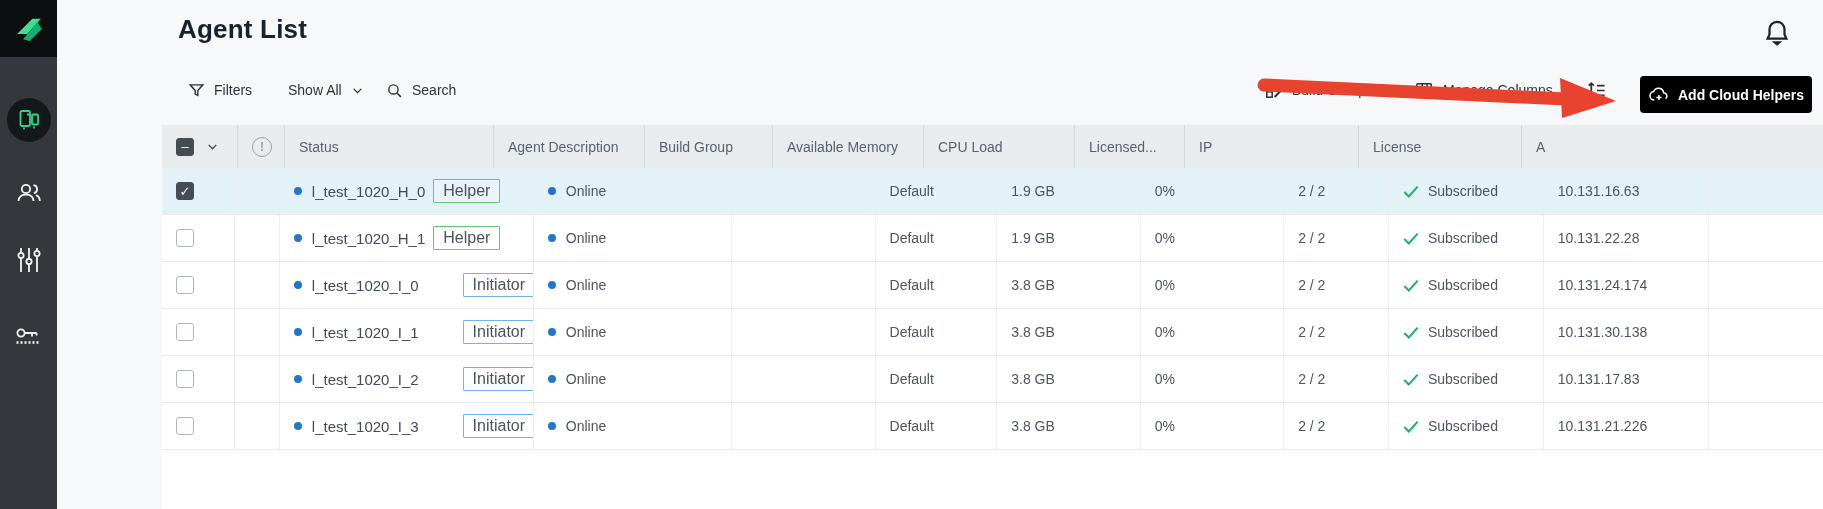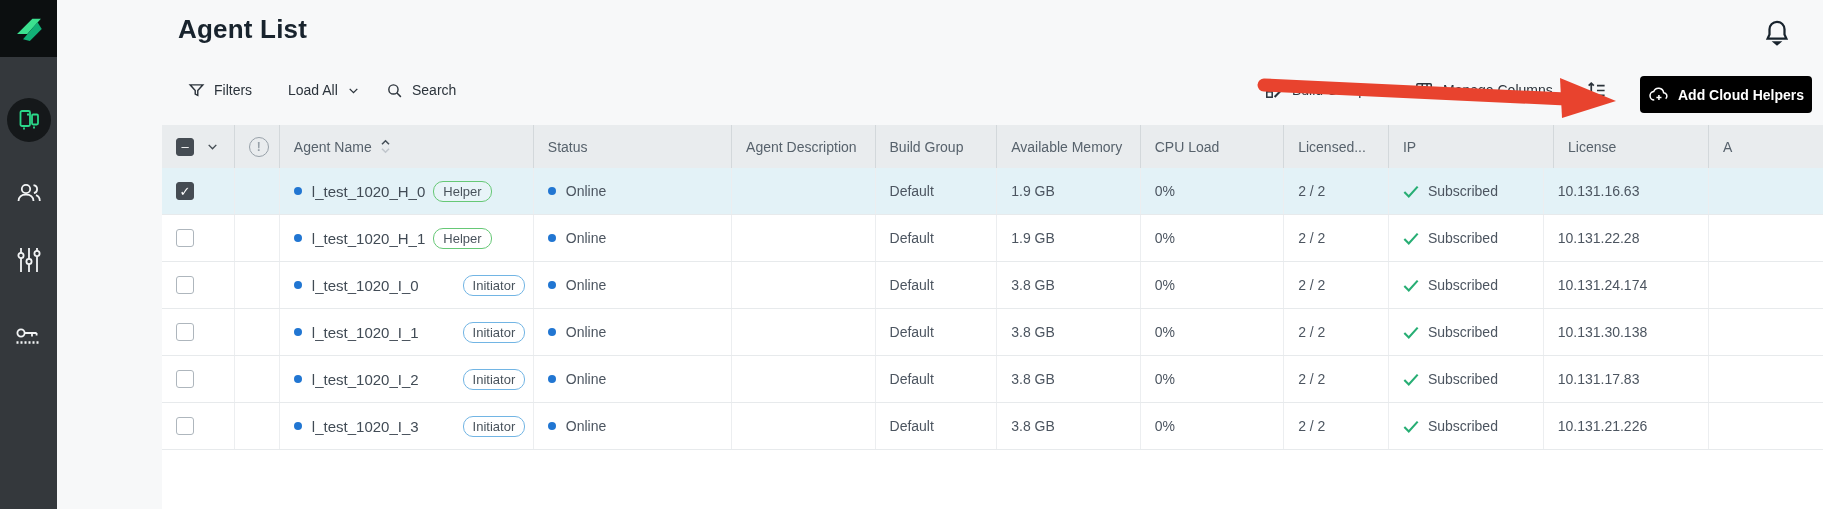--- a/index.html
+++ b/index.html
@@ -41,21 +41,21 @@
   .cb { width:18px; height:18px; border-radius:3px; border:1.5px solid #aeb6bd; background:#fff;
     display:flex; align-items:center; justify-content:center; font-size:13px; color:#fff; cursor:pointer; flex:0 0 auto; }
   .cb.dark { background:#454c53; border-color:#454c53; }
   .hdr-chev { margin-left:12px; display:flex; }
   .info-circle { width:20px; height:20px; border-radius:50%; border:1.5px solid #98a1a9; color:#98a1a9;
     font-size:12px; font-weight:700; display:flex; align-items:center; justify-content:center; }
   .sorter { margin-left:8px; display:flex; flex-direction:column; gap:1px; }
 
   .dot { width:8px; height:8px; border-radius:50%; background:#2176d2; margin-right:10px; flex:0 0 auto; }
   .agent-nm { font-size:15px; color:#414b55; }
-  .badge { margin-left:8px; border-radius:10px; padding:2px 9px; font-size:13px; color:#49535c; border:1px solid; background:#fff3; }
+  .badge { margin-left:8px; border-radius:1px; padding:2px 9px; font-size:16px; color:#49535c; border:1px solid; background:#fff3; }
   .badge.green { border-color:#66c876; }
   .badge.blue { border-color:#72b5e4;margin-left:44px; }
   .lic-check { margin-right:9px; flex:0 0 auto; }
 </style>
 </head>
 <body>
 
 <div class="sidebar">
   <div class="logo-block">
     <svg width="34" height="34" viewBox="0 0 40 40">
@@ -102,21 +102,21 @@
   <path d="M10.2 19.5 L12 21 L13.8 19.5z" fill="#18232d"></path>
 </svg>
 
 <div class="tool" style="left:188px;">
   <svg width="17" height="17" viewBox="0 0 24 24" fill="none" stroke="#2b333b" stroke-width="2">
     <path d="M3 4h18l-7.2 8.2V19l-3.6-1.8v-5L3 4z"></path>
   </svg>
   <span>Filters</span>
 </div>
 <div class="tool" style="left:288px;">
-  <span>Load All</span>
+  <span>Show All</span>
   <svg width="13" height="13" viewBox="0 0 24 24" fill="none" stroke="#2b333b" stroke-width="2.4">
     <path d="M5 9l7 7 7-7"></path>
   </svg>
 </div>
 <div class="tool" style="left:386px;">
   <svg width="17" height="17" viewBox="0 0 24 24" fill="none" stroke="#2b333b" stroke-width="2">
     <circle cx="10.5" cy="10.5" r="6.5"></circle>
       <path d="M15.5 15.5 L21 21"></path>
   </svg>
   <span>Search</span>
@@ -164,31 +164,20 @@
       <span class="cb dark">–</span>
       <span class="hdr-chev">
         <svg width="13" height="13" viewBox="0 0 24 24" fill="none" stroke="#434b52" stroke-width="2.6">
             <path d="M5 9l7 7 7-7"></path>
           </svg>
       </span>
     </div>
     <div class="th c2">
         <span class="info-circle">!</span>
       </div>
-    <div class="th c3">
-      <span>Agent Name</span>
-      <span class="sorter">
-        <svg width="11" height="7" viewBox="0 0 12 8" fill="none" stroke="#454f58" stroke-width="1.8">
-            <path d="M2 6l4-4 4 4"></path>
-          </svg>
-        <svg width="11" height="7" viewBox="0 0 12 8" fill="none" stroke="#c0c6cc" stroke-width="1.8">
-            <path d="M2 2l4 4 4-4"></path>
-          </svg>
-      </span>
-    </div>
     <div class="th c4">Status</div>
     <div class="th c5">Agent Description</div>
     <div class="th c6">Build Group</div>
     <div class="th c7">Available Memory</div>
     <div class="th c8">CPU Load</div>
     <div class="th c9">Licensed...</div>
     <div class="th c11">IP</div>
     <div class="th c10">License</div>
     <div class="th c12">A</div>
   </div>

